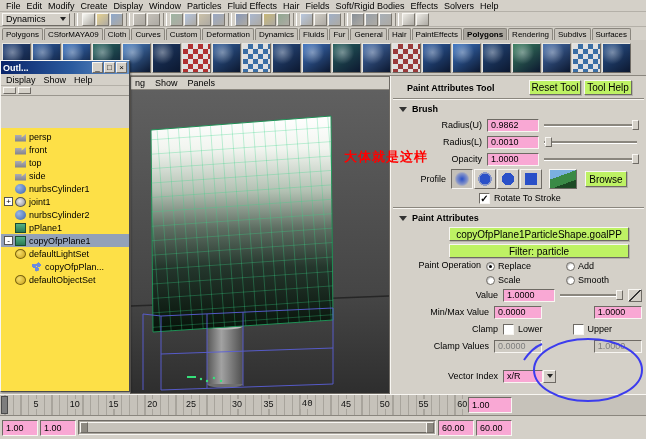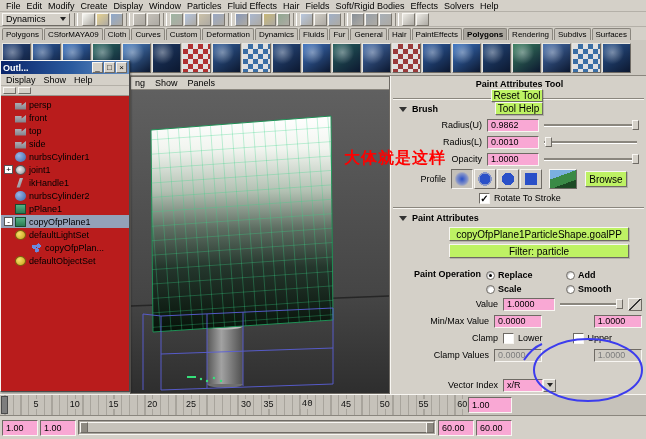--- a/index.html
+++ b/index.html
@@ -43,21 +43,21 @@
   
   .viewport{position:absolute;left:130px;top:76px;width:260px;height:318px;background:#4a4a4a;z-index:1;
             border:1px solid #6e6a64;}
   .vpmenu{height:13px;background:#d4d0c8;display:flex;align-items:center;gap:10px;padding-left:4px;border-bottom:1px solid #8a867e;}
   .vpm{white-space:nowrap;}
   .scene{display:block;}
 
   
   .toolpanel{position:absolute;left:390px;top:76px;width:256px;height:318px;background:#d4d0c8;z-index:1;
              border-left:1px solid #f8f6f2;box-shadow:-1px 0 0 #6e6a64;padding-top:3px;}
-  .tp-head{display:flex;align-items:center;height:17px;padding:0 14px;flex-direction:column;}
+  .tp-head{display:flex;align-items:center;height:17px;padding:0 14px;}
   .tp-title{flex:1;font-weight:bold;padding-left:2px;white-space:nowrap;}
   .btn{display:inline-flex;align-items:center;justify-content:center;background:#bef264;font-size:10px;
        border:1px solid;border-color:#f8f6f2 #6e6a64 #6e6a64 #f8f6f2;box-shadow:1px 1px 0 rgba(0,0,0,0.15);
        white-space:nowrap;font-family:"Liberation Sans",sans-serif;}
   .rst{width:52px;height:15px;margin-right:3px;}
   .hlp{width:48px;height:15px;}
   .sect{display:flex;align-items:center;height:14px;font-weight:bold;padding-left:8px;margin-top:2px;}
   .tri{width:0;height:0;border-left:4px solid transparent;border-right:4px solid transparent;border-top:5px solid #333;margin-right:5px;}
   .row{display:flex;align-items:center;height:16px;margin-top:1px;padding-right:4px;}
   .lbl{width:96px;text-align:right;padding-right:5px;white-space:nowrap;}
@@ -78,21 +78,21 @@
   .pb.hard{background:radial-gradient(circle,#2a50c8 0 52%,rgba(42,80,200,0.45) 53% 68%,transparent 69%);}
   .pb.solid{background:radial-gradient(circle,#2a50c8 0 62%,transparent 63%);}
   .pb.square{background:#2a50c8;width:12px;height:12px;}
   .pimg{width:28px;height:20px;margin-left:6px;
         background:linear-gradient(160deg,#7ab0e0 0 35%,#3a8a46 35% 70%,#1c4a24 70% 100%);}
   .brw{width:42px;height:16px;margin-left:8px;}
   .chkrow{padding-left:88px;height:14px;}
   .chk{width:11px;height:11px;background:#fff;border:1px solid;border-color:#6e6a64 #f8f6f2 #f8f6f2 #6e6a64;
        font-size:10px;font-weight:bold;line-height:9px;text-align:center;margin-right:4px;}
   .wideb{margin-left:58px;width:180px;height:14px;}
-  .oprow{display:flex;margin-top:10px;font-weight:bold;}
+  .oprow{display:flex;margin-top:1px;}
   .opgrid{display:grid;grid-template-columns:80px 80px;row-gap:2px;}
   .op{display:flex;align-items:center;height:12px;}
   .radio{width:9px;height:9px;border-radius:50%;border:1px solid #6e6a64;background:#fff;
          box-shadow:inset 1px 1px 1px rgba(0,0,0,0.25);margin-right:3px;position:relative;}
   .op.selected .radio::after{content:"";position:absolute;inset:2px;border-radius:50%;background:#000;}
   .mapbtn{width:14px;height:13px;margin-left:2px;background:#d4d0c8 linear-gradient(135deg,transparent 45%,#333 45% 55%,transparent 55%);
           border:1px solid;border-color:#f8f6f2 #6e6a64 #6e6a64 #f8f6f2;}
   .vi{width:40px;}
   .dbtn{width:13px;height:13px;display:inline-flex;align-items:center;justify-content:center;}
   .gap2{width:56px;display:inline-block;}
@@ -104,21 +104,21 @@
   .otitle{height:13px;display:flex;align-items:center;padding:0 2px;
           background:linear-gradient(90deg,#0a246a,#2a5a9e 55%,#6a94c8);}
   .otxt{color:#fff;font-weight:bold;flex:1;white-space:nowrap;overflow:hidden;}
   .obtns{display:flex;gap:1px;}
   .obtn{width:11px;height:11px;display:inline-flex;align-items:center;justify-content:center;
         font-size:8px;line-height:8px;}
   .omenu{height:12px;display:flex;align-items:center;gap:2px;padding-left:2px;border-bottom:1px solid #b4b0a8;}
   .omi{padding:0 3px;white-space:nowrap;}
   .otools{height:10px;display:flex;gap:2px;padding:1px 2px;border-bottom:1px solid #9a968e;}
   .otb{width:13px;height:7px;}
-  .otree{flex:1;background:#b91c1c;overflow:hidden;padding-top:2px;}
+  .otree{flex:1;background:#fde047;overflow:hidden;padding-top:2px;margin-top:32px;}
   .trow{display:flex;align-items:center;height:13px;padding-left:3px;white-space:nowrap;}
   .trow.child{padding-left:19px;}
   .trow.selected{background:#93a1b8;}
   .texp{width:9px;height:9px;flex:0 0 auto;margin-right:2px;border:1px solid #555;background:#fff;
         font-size:8px;line-height:7px;text-align:center;}
   .trow.no-exp .texp{visibility:hidden;}
   .tico{width:11px;height:10px;flex:0 0 auto;margin-right:3px;}
   .ic-camera .tico{background:linear-gradient(#c0c0c8,#808088);clip-path:polygon(0 35%,60% 35%,60% 60%,100% 25%,100% 100%,0 100%);}
   .ic-nurbs .tico{background:radial-gradient(circle at 35% 35%,#9ab8e8,#3a62a8);border-radius:50%;}
   .ic-joint .tico{background:radial-gradient(circle at 40% 40%,#ececec,#8a8a92);border-radius:50%;border:1px solid #555;}
@@ -145,21 +145,21 @@
   .rf{width:36px;height:16px;flex:0 0 auto;}
   .rbar{flex:0 0 358px;height:15px;background:#aaa69e;position:relative;border:1px solid;
         border-color:#6e6a64 #f8f6f2 #f8f6f2 #6e6a64;}
   .rbar::before{content:"";position:absolute;inset:1px;background:#c6c2ba;
         border:1px solid;border-color:#f8f6f2 #6e6a64 #6e6a64 #f8f6f2;}
   .rhandle{position:absolute;top:1px;bottom:1px;width:8px;background:#8e8a82;
         border:1px solid;border-color:#f8f6f2 #6e6a64 #6e6a64 #f8f6f2;}
   .rhandle.l{left:1px;} .rhandle.r{right:1px;}
 
   
-  .anno{position:absolute;left:344px;top:148px;z-index:60;font-size:16px;font-weight:bold;color:#ff0000;letter-spacing:1px;}
+  .anno{position:absolute;left:344px;top:148px;z-index:60;font-size:13px;font-weight:bold;color:#ff0000;letter-spacing:1px;}
   .brushanno{position:absolute;left:518px;top:330px;z-index:60;pointer-events:none;}
 </style>
 </head>
 <body>
 
 <div id="root">
 
   <div class="menubar">
 
   <span class="menu-item">File</span>
@@ -507,25 +507,20 @@
           <span class="tico"></span>
           <span class="tlab">nurbsCylinder1</span>
         </div>
 
         <div class="trow ic-joint">
           <span class="texp">+</span>
           <span class="tico"></span>
           <span class="tlab">joint1</span>
         </div>
 
-        <div class="trow ic-ikhandle no-exp">
-          <span class="texp"></span>
-          <span class="tico"></span>
-          <span class="tlab">ikHandle1</span>
-        </div>
 
         <div class="trow ic-nurbs no-exp">
           <span class="texp"></span>
           <span class="tico"></span>
           <span class="tlab">nurbsCylinder2</span>
         </div>
 
         <div class="trow ic-mesh no-exp">
           <span class="texp"></span>
           <span class="tico"></span>
@@ -558,21 +553,21 @@
       </div>
   </div>
 
   <div class="timeline">
     <div class="ticks">
         <span class="tick-label" style="left: 36px;">5</span>
         <span class="tick-label" style="left: 74.75px;">10</span>
         <span class="tick-label" style="left: 113.5px;">15</span>
         <span class="tick-label" style="left: 152.25px;">20</span>
         <span class="tick-label" style="left: 191px;">25</span>
-        <span class="tick-label" style="left: 246px; text-align: center;">30</span>
+        <span class="tick-label" style="left: 237px; text-align: center;">30</span>
         <span class="tick-label" style="left: 268.5px;">35</span>
         <span class="tick-label" style="left: 307.25px; font-family: Liberation Mono, monospace;">40</span>
         <span class="tick-label" style="left: 346px;">45</span>
         <span class="tick-label" style="left: 384.75px;">50</span>
         <span class="tick-label" style="left: 423.5px;">55</span>
         <span class="tick-label" style="left: 462.25px;">60</span>
       </div>
     <div class="curframe"></div>
     <span class="field tfield">1.00</span>
   </div>

